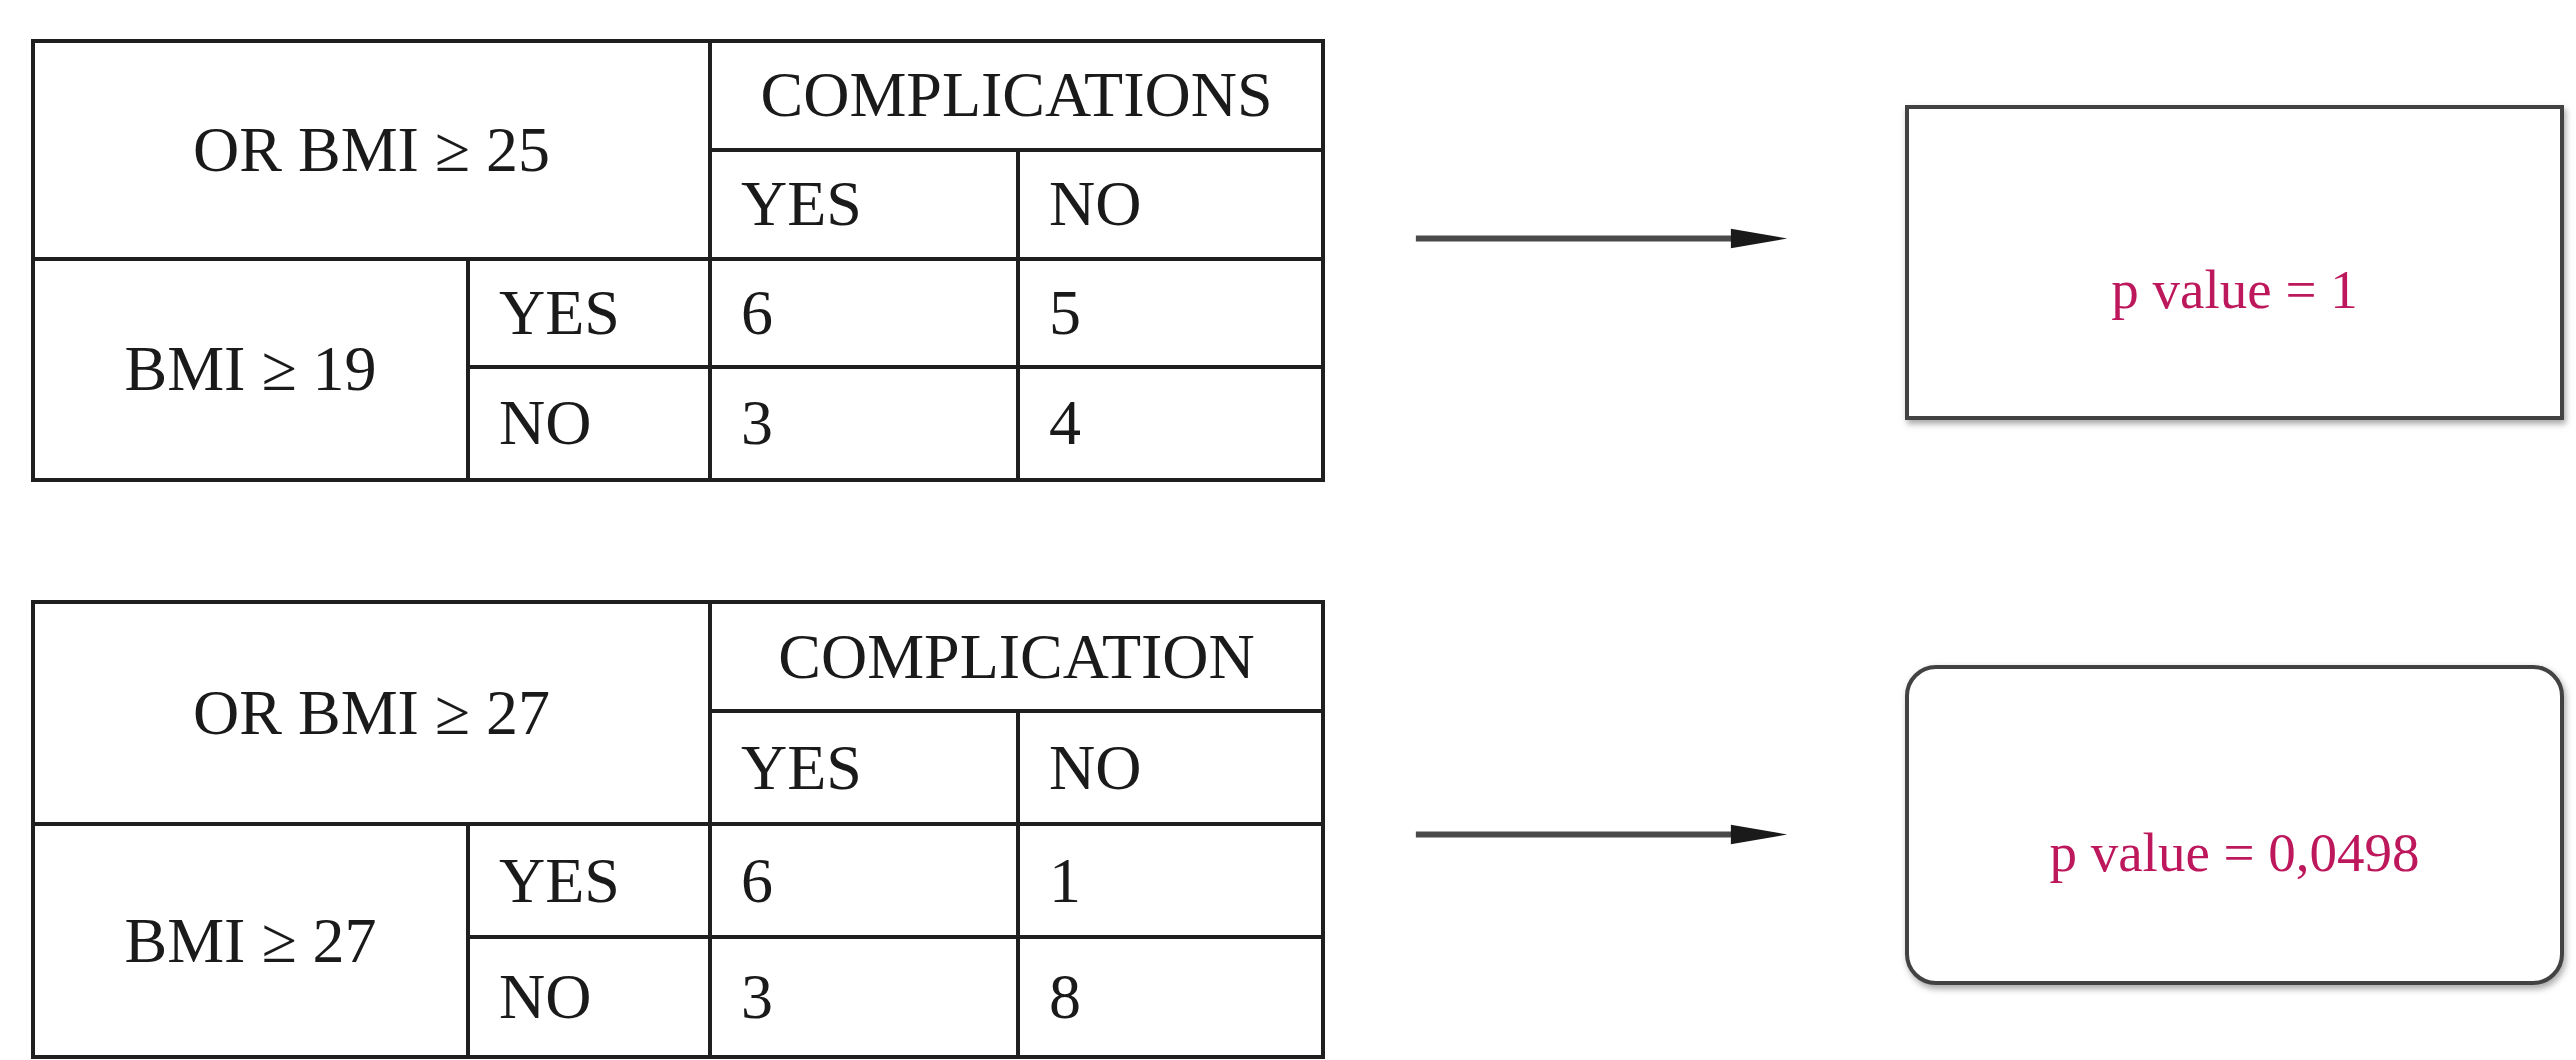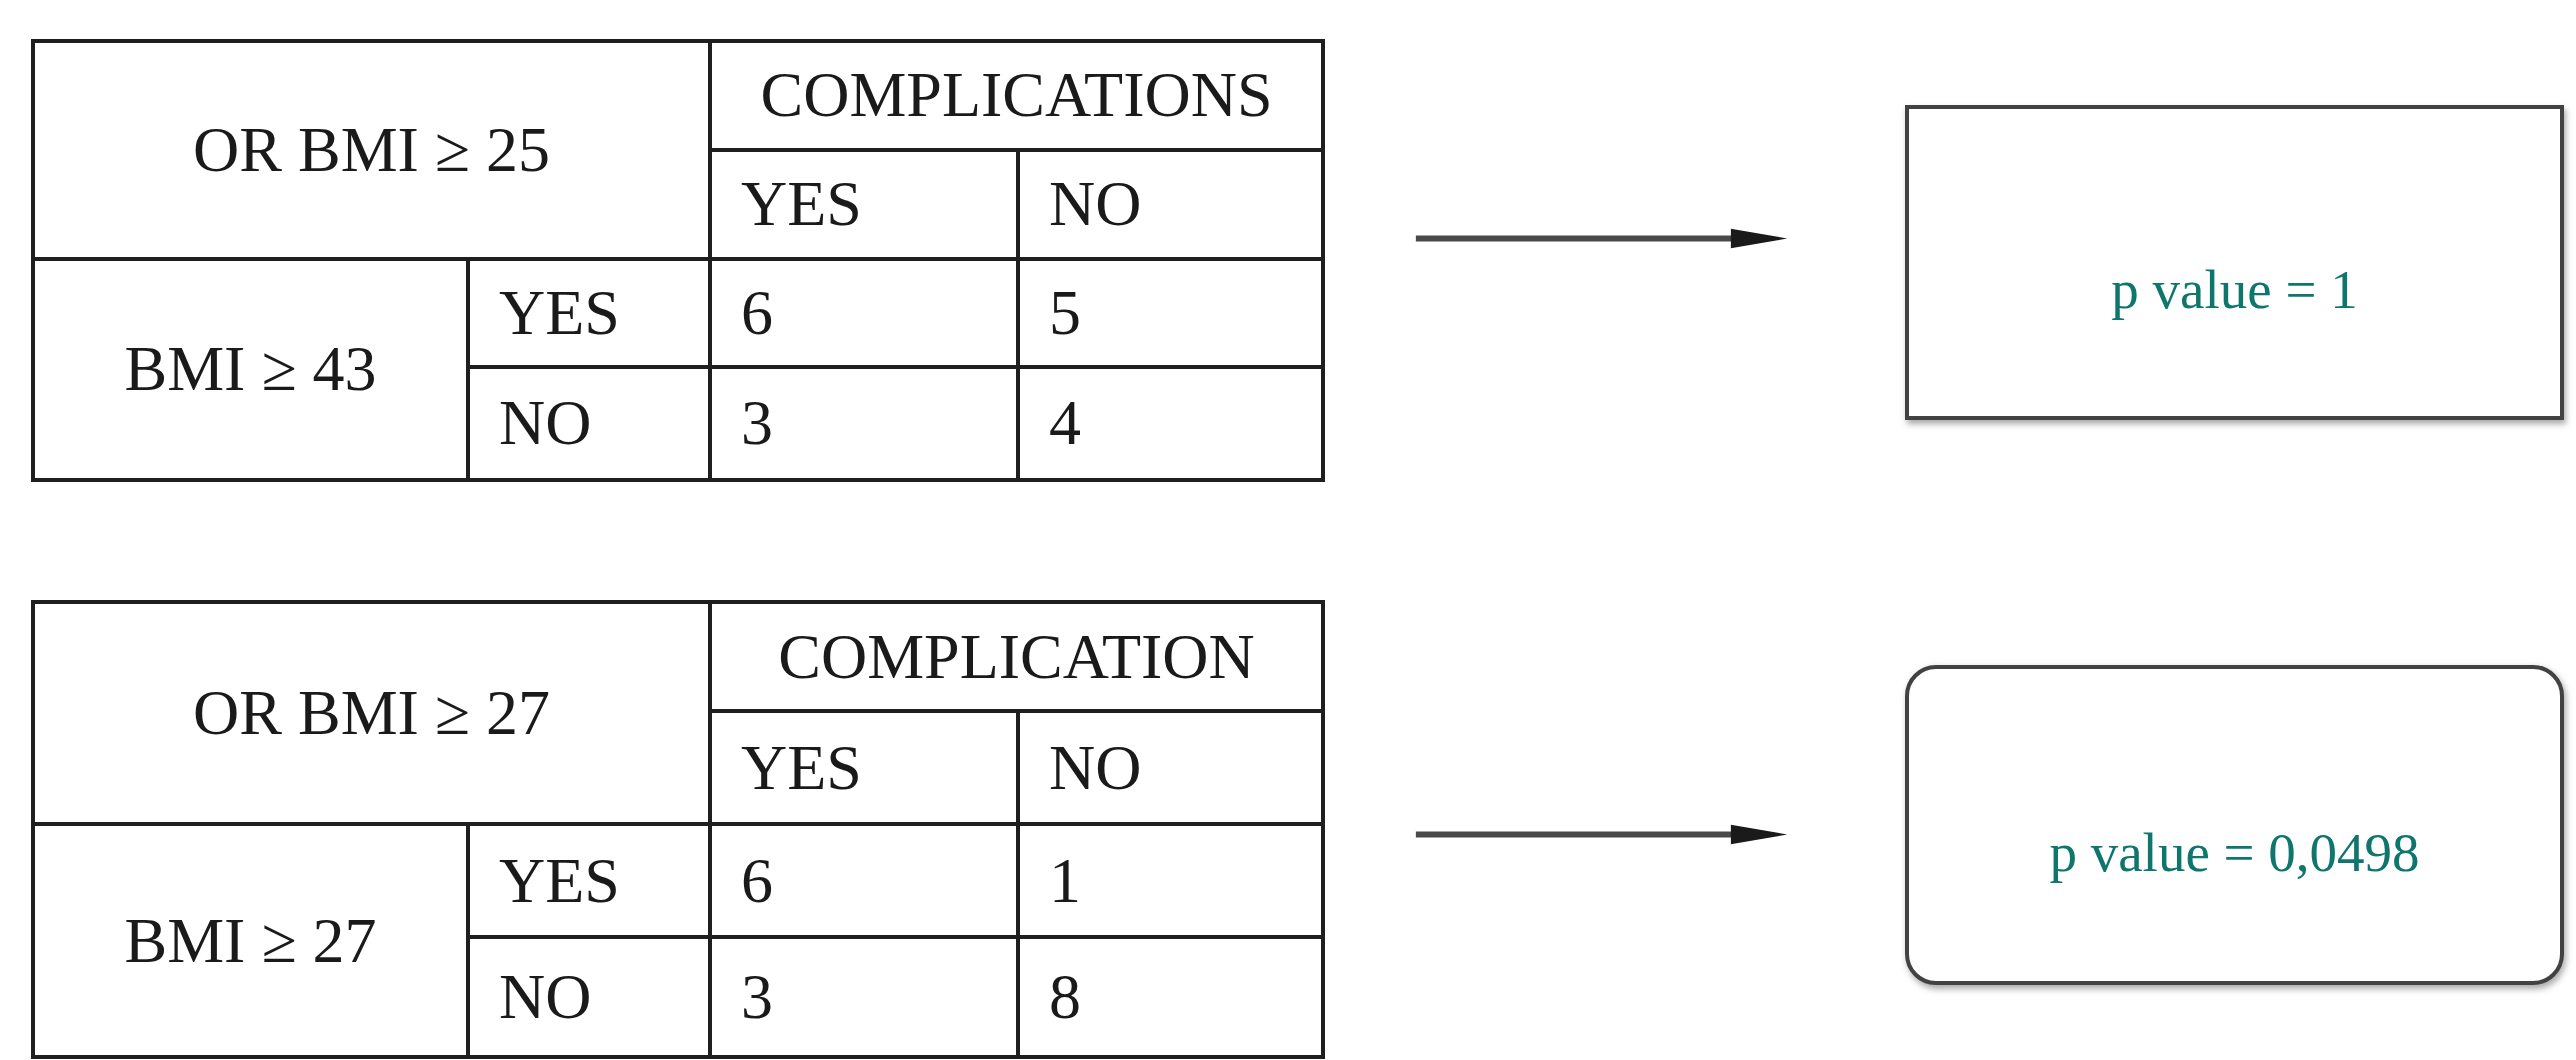--- a/index.html
+++ b/index.html
@@ -49,21 +49,21 @@
     border: 4.9px solid #424242;
     box-shadow: 2px 3.9px 5.9px rgba(100,100,100,0.55);
     display: flex;
     align-items: center;
     justify-content: center;
   }
   #pbox-1 { left: 1905px; top: 89px;  width: 651px; height: 307px; }
   #pbox-2 { left: 1905px; top: 649px; width: 651px; height: 312px; border-radius: 31px; }
   .pbox .ptext {
     font-size: 55px;
-    color: #0f766e;
+    color: #be185d;
     transform: translateY(27px);
     white-space: nowrap;
   }
 </style>
 </head>
 <body>
 
 <div class="figure">
 
   <table class="ctab" id="table-bmi25">
@@ -76,21 +76,21 @@
     <tbody>
         <tr style="height:109px">
       <th class="cell-center" colspan="2" rowspan="2">OR BMI ≥ 25</th>
       <th class="cell-center" colspan="2">COMPLICATIONS</th>
     </tr>
     <tr style="height:109px">
       <th class="cell-left">YES</th>
       <th class="cell-left">NO</th>
     </tr>
     <tr style="height:108px">
-      <th class="cell-center" rowspan="2">BMI ≥ 43</th>
+      <th class="cell-center" rowspan="2">BMI ≥ 19</th>
       <th class="cell-left">YES</th>
       <td class="cell-left">6</td>
       <td class="cell-left">5</td>
     </tr>
     <tr style="height:113px">
       <th class="cell-left">NO</th>
       <td class="cell-left">3</td>
       <td class="cell-left">4</td>
     </tr>
   </tbody>

